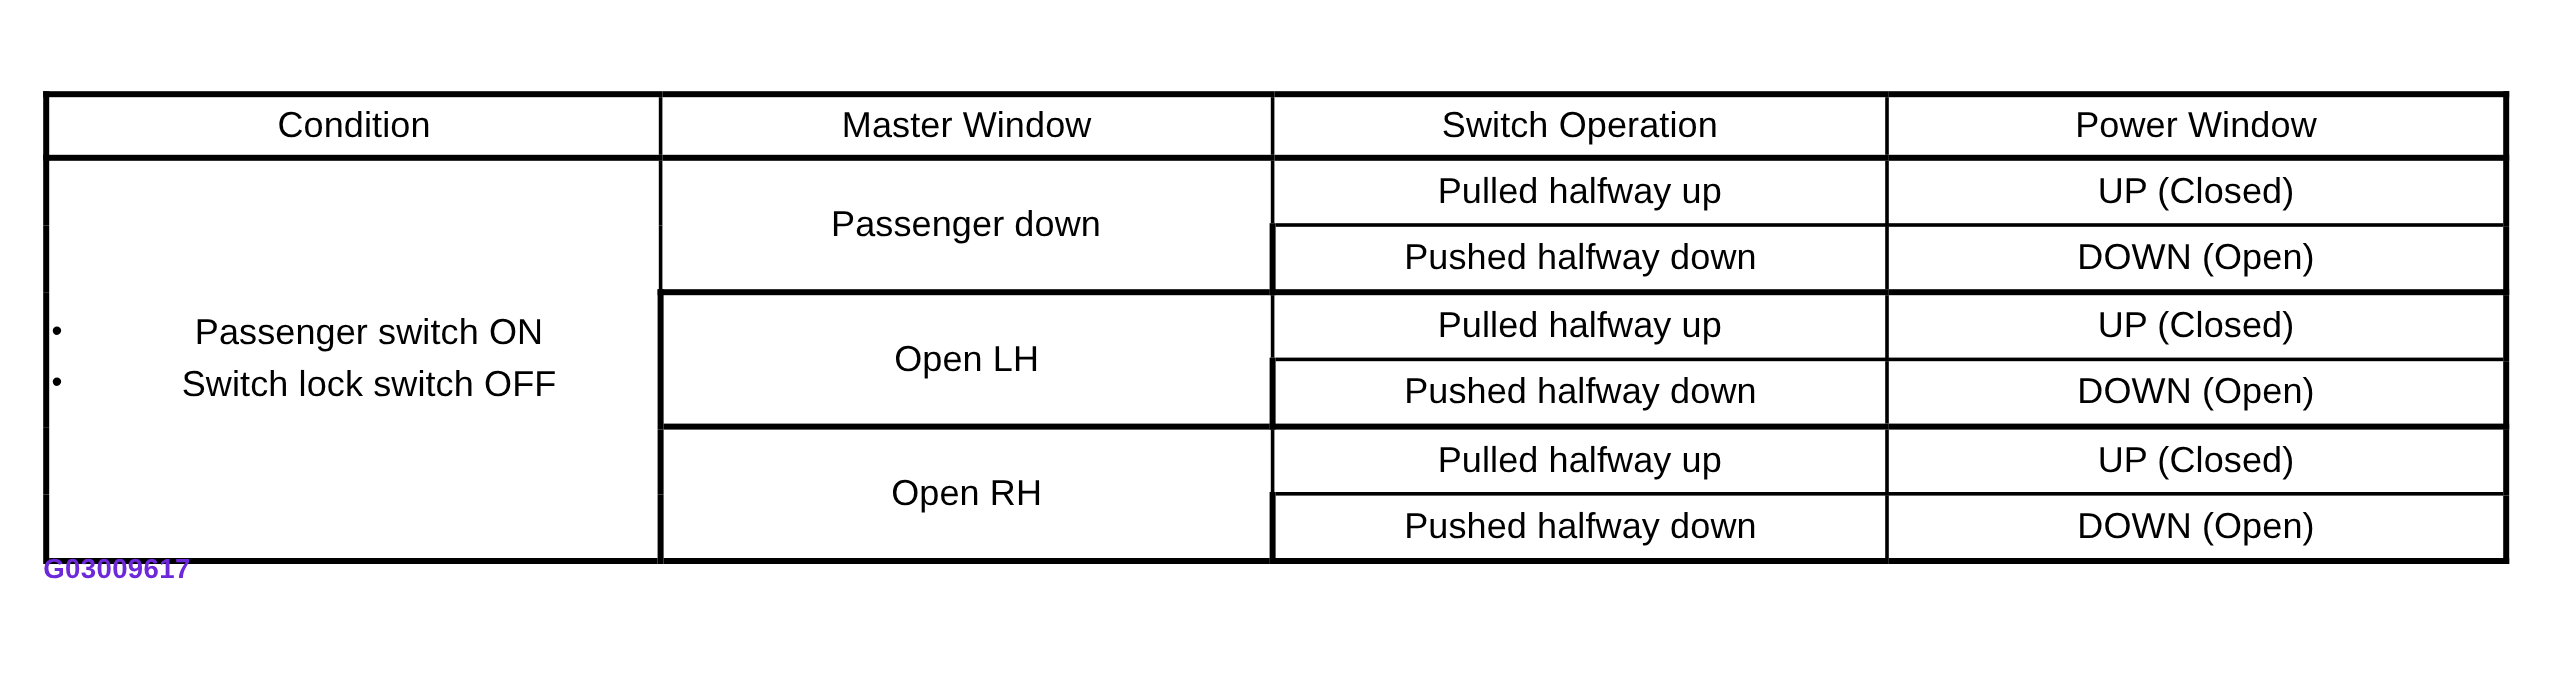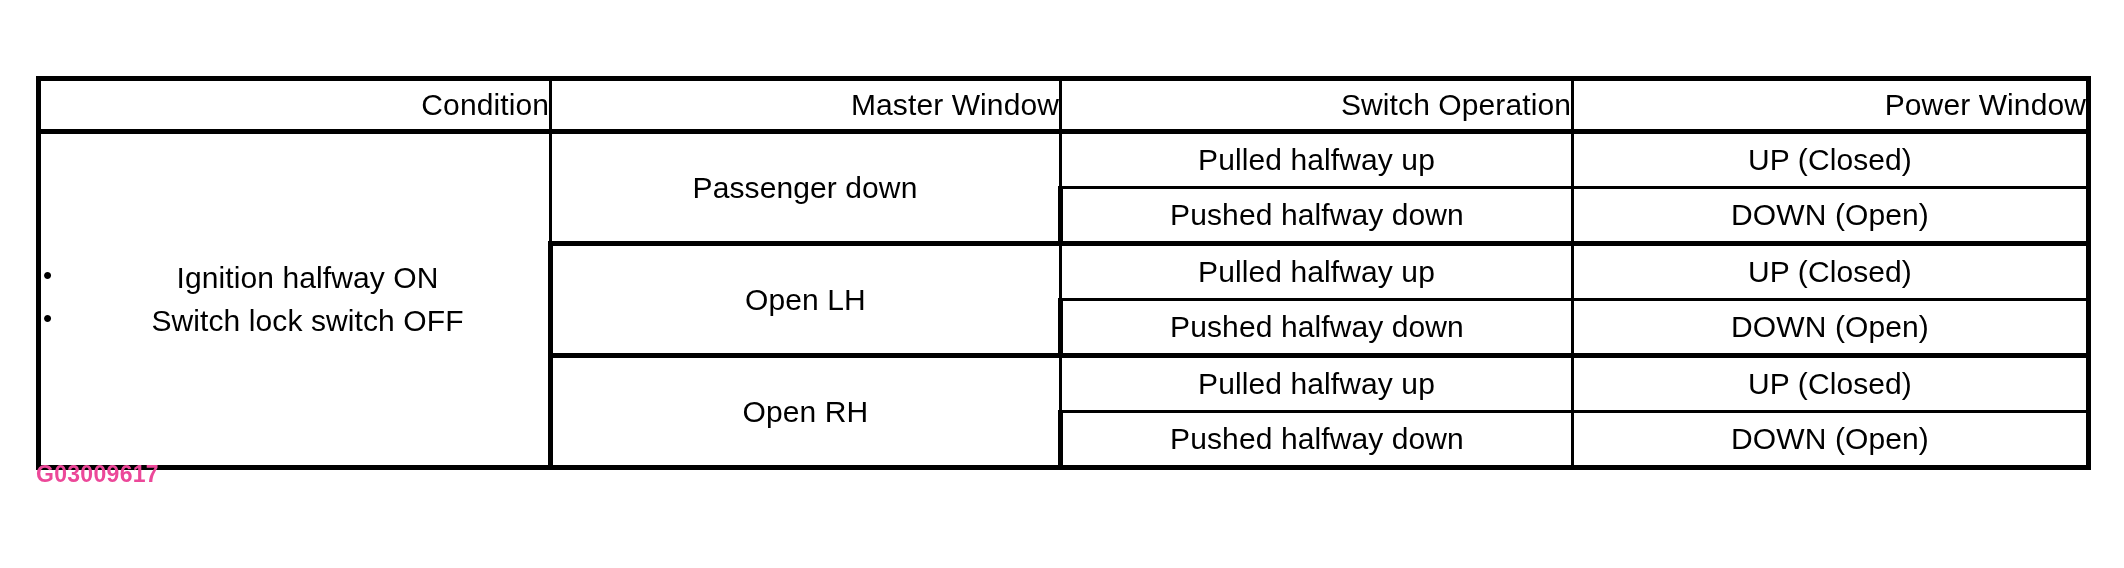--- a/index.html
+++ b/index.html
@@ -66,21 +66,20 @@
   table.spec tr.header-row th:first-child,
   table.spec tbody td:first-child {
     border-left-width: 5px;
   }
   table.spec tr.header-row th:last-child,
   table.spec tbody td:last-child {
     border-right-width: 5px;
   }
   table.spec tr.header-row th {
     border-top-width: 5px;
-    text-align: right;
   }
   table.spec tbody tr:last-child td {
     border-bottom-width: 5px;
   }
 
   
   table.spec td.group-end {
     border-bottom-width: 5px;
   }
   table.spec td.group-start {
@@ -119,21 +118,21 @@
 
   
   .caption {
     position: absolute;
     left: 36px;
     top: 461px;
     font-family: "Liberation Sans", sans-serif;
     font-size: 23px;
     font-weight: bold;
     letter-spacing: 0.3px;
-    color: #ec4899;
+    color: #6d28d9;
     white-space: nowrap;
   }
 </style>
 </head>
 <body>
 
 <div class="page">
 
   <div class="table-wrap">
     <table class="spec">
@@ -149,21 +148,21 @@
           <th>Master Window</th>
           <th>Switch Operation</th>
           <th>Power Window</th>
         </tr>
       </thead>
       <tbody>
 
         <tr>
           <td class="condition-cell" rowspan="6">
             <ul class="cond-list">
-              <li><span class="bullet">•</span><span>Ignition halfway ON</span></li>
+              <li><span class="bullet">•</span><span>Passenger switch ON</span></li>
               <li><span class="bullet">•</span><span>Switch lock switch OFF</span></li>
             </ul>
           </td>
           <td rowspan="2">Passenger down</td>
           <td>Pulled halfway up</td>
           <td>UP (Closed)</td>
         </tr>
         <tr>
           <td class="group-end">Pushed halfway down</td>
           <td class="group-end">DOWN (Open)</td>

